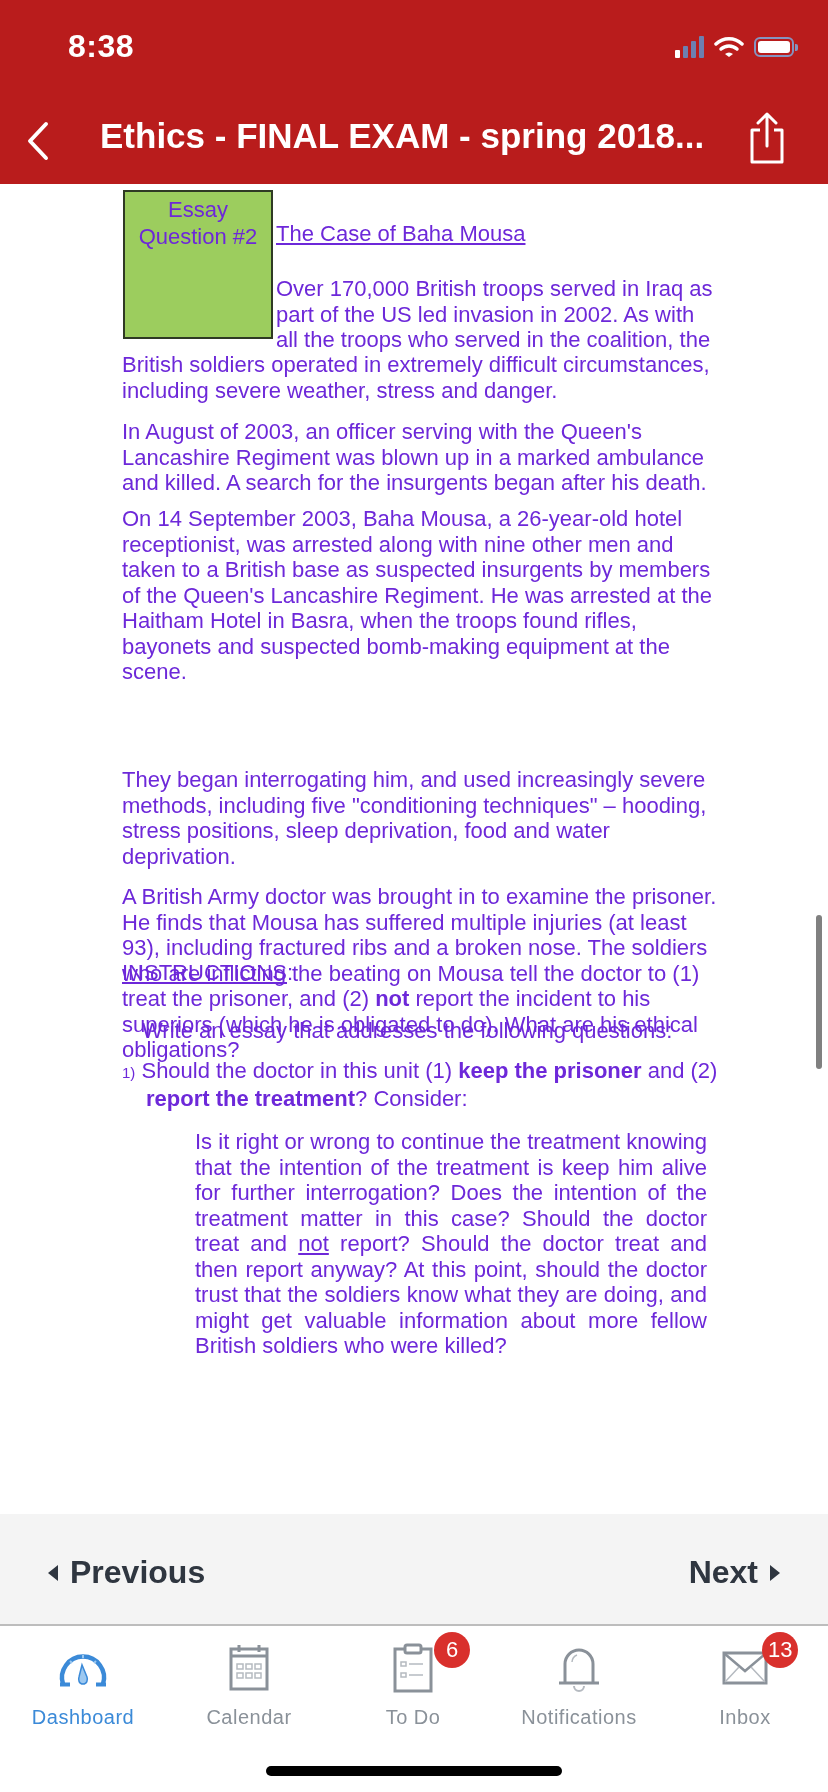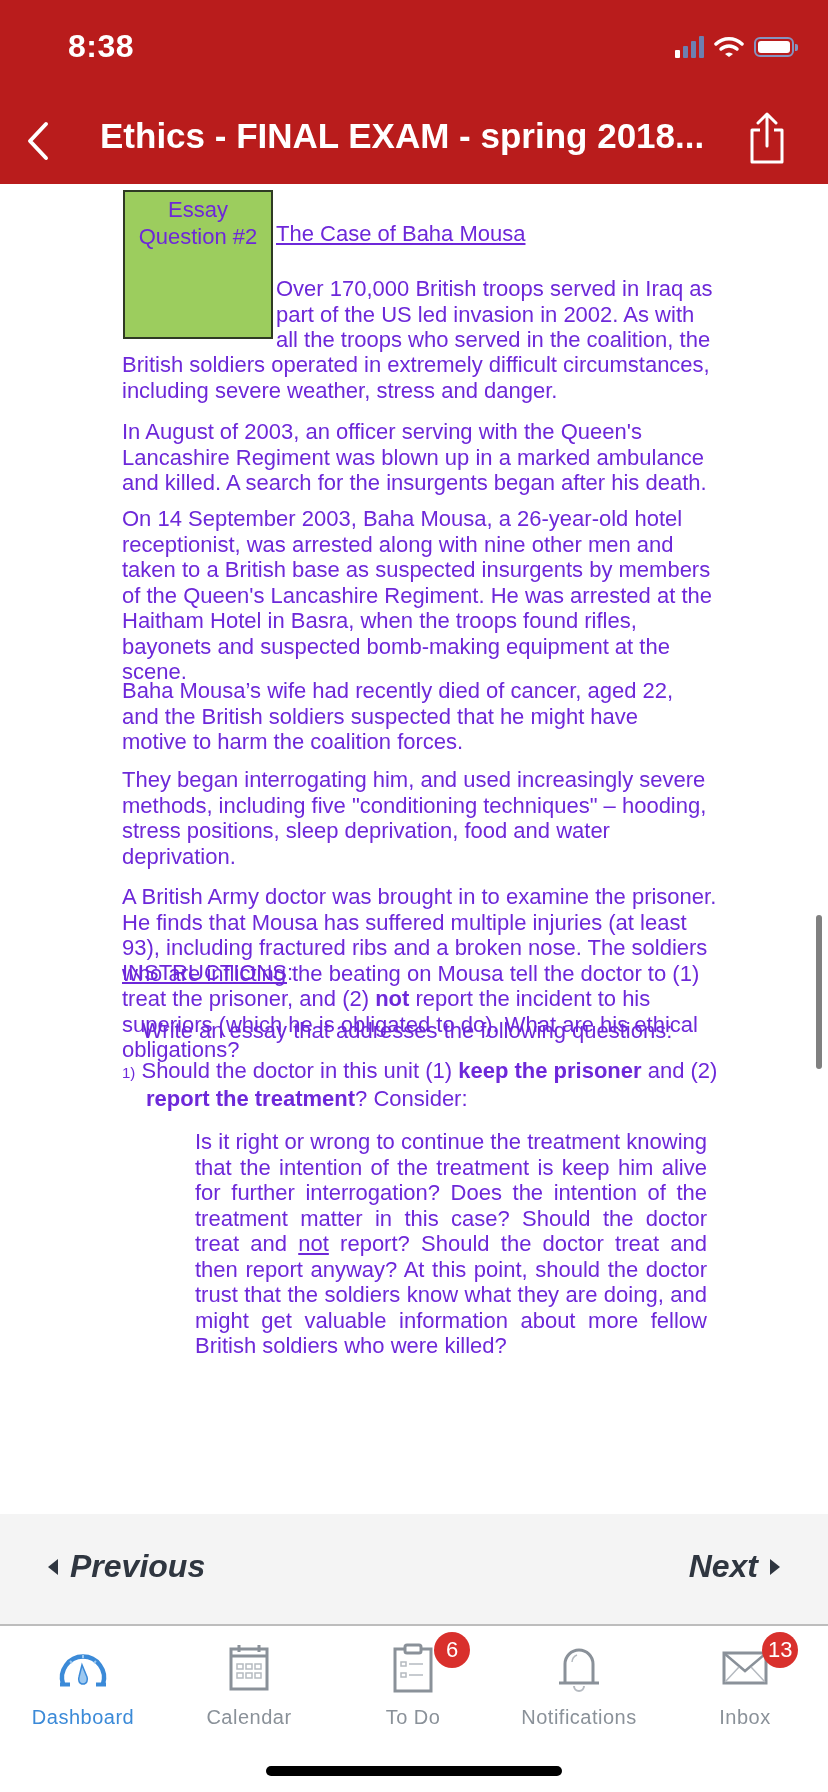--- a/index.html
+++ b/index.html
@@ -23,21 +23,21 @@
   .p { position: absolute; left: 122px; width: 610px; }
   .p1a { position: absolute; left: 276px; top: 92px; width: 440px; }
   .bold { font-weight: bold; }
   .u { text-decoration: underline; }
   .small { font-size: 15px; }
   .justify { text-align: justify; text-align-last: left; }
 
   .scrollbar { position: absolute; right: 6px; top: 915px; width: 6px; height: 154px; border-radius: 3px; background: #808080; }
 
   .pager { position: absolute; left: 0; top: 1514px; width: 828px; height: 110px; background: #f4f4f4; border-bottom: 2px solid #bdbdbd; }
-  .pager-btn { position: absolute; top: 34px; font-size: 32px; font-weight: 600; color: #2f3640; cursor: pointer; display: flex; align-items: center; gap: 12px; font-style: italic; }
+  .pager-btn { position: absolute; top: 40px; font-size: 32px; font-weight: 600; color: #2f3640; cursor: pointer; display: flex; align-items: center; gap: 12px; }
   .prev { left: 48px; }
   .next { right: 48px; }
   .tri-left { width: 0; height: 0; border-top: 8px solid transparent; border-bottom: 8px solid transparent; border-right: 10px solid #2f3640; }
   .tri-right { width: 0; height: 0; border-top: 8px solid transparent; border-bottom: 8px solid transparent; border-left: 10px solid #2f3640; }
 
   .tabbar { position: absolute; left: 0; top: 1626px; width: 828px; height: 166px; background: #fff; }
   .tab { position: absolute; top: 14px; width: 166px; text-align: center; cursor: pointer; }
   .tab .ico { height: 56px; display: flex; justify-content: center; align-items: center; position: relative; }
   .tab .lbl { margin-top: 10px; font-size: 20px; color: #8a9199; letter-spacing: 0.5px; }
   .tab.active .lbl { color: #3b8ad8; }
@@ -89,21 +89,20 @@
 
   <div class="p1a">
     <div>Over 170,000 British troops served in Iraq as</div>
     <div>part of the US led invasion in 2002.  As with</div>
     <div>all the troops who served in the coalition, the</div>
   </div>
   <div class="p" style="top:168px; width:600px;">British soldiers operated in extremely difficult circumstances, including severe weather, stress and danger.</div>
 
   <div class="p" style="top:235px; width:590px;">In August of 2003, an officer serving with the Queen's Lancashire Regiment was blown up in a marked ambulance and killed.  A search for the insurgents began after his death.</div>
   <div class="p" style="top:322px; width:600px;">On 14 September 2003, Baha Mousa, a 26-year-old hotel receptionist, was arrested along with nine other men and taken to a British base as suspected insurgents by members of the Queen's Lancashire Regiment.  He was arrested at the Haitham Hotel in Basra, when the troops found rifles, bayonets and suspected bomb-making equipment at the scene.</div>
-  <div class="p" style="top:494px; width:580px;">Baha Mousa’s wife had recently died of cancer, aged 22, and the British soldiers suspected that he might have motive to harm the coalition forces.</div>
   <div class="p" style="top:583px; width:605px;">They began interrogating him, and used increasingly severe methods, including five "conditioning techniques" – hooding, stress positions, sleep deprivation, food and water deprivation.</div>
 
   <div class="p" style="top:700px; width:600px;">
     <span>A British Army doctor was brought in to examine the prisoner.  He finds that Mousa has suffered multiple injuries (at least 93), including fractured ribs and a broken nose. The soldiers who are inflicting the beating on Mousa tell the doctor to (1) treat the prisoner, and (2) </span><span class="bold">not</span><span> report the incident to his superiors (which he is obligated to do).  What are his ethical obligations?</span>
   </div>
 
   <div class="p" style="top:775px; top:776px; top:775px;"></div>
 
   <div class="p" style="top:776px;">
     <span class="u">INSTRUCTIONS</span><span>:</span>

